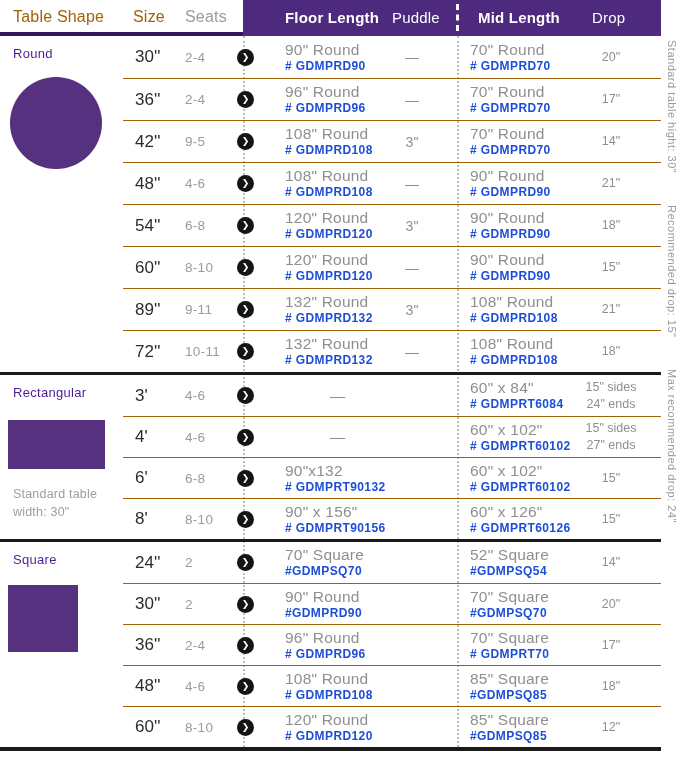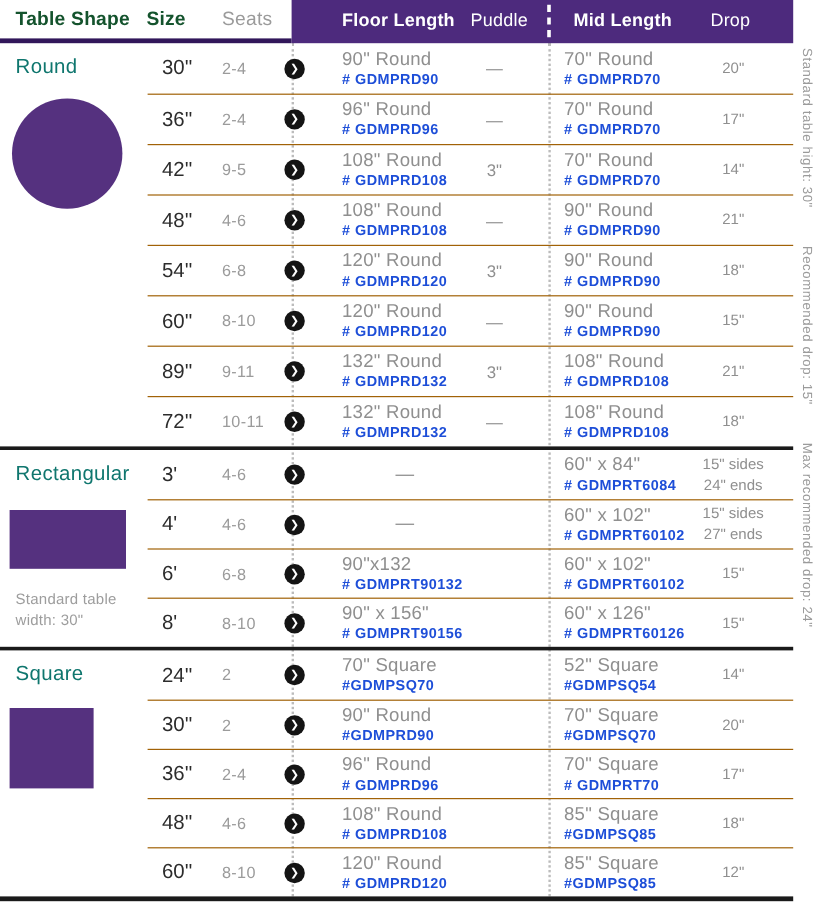--- a/index.html
+++ b/index.html
@@ -6,23 +6,23 @@
     --header-purple:#4d2a7d;
     --shape-purple:#55317f;
   }
   *{box-sizing:border-box;margin:0;padding:0;}
   html,body{background:#fff;}
   body{font-family:"Liberation Sans","DejaVu Sans",sans-serif;}
   .canvas{position:relative;width:679px;height:759px;background:#fff;overflow:hidden;}
 
   
   .header{position:relative;height:36px;width:661px;z-index:2;}
-  .h-label{position:absolute;top:0;line-height:33px;font-size:16px;color:#14532d;font-weight:bold;letter-spacing:.2px;white-space:nowrap;}
+  .h-label{position:absolute;top:0;line-height:33px;font-size:16px;color:#a16207;font-weight:normal;letter-spacing:.2px;white-space:nowrap;}
   .h-tableshape{left:13px;}
-  .h-size{left:122px;}
+  .h-size{left:133px;}
   .h-seats{left:185px;font-weight:normal;color:#9b9b9b;}
   .h-underline{position:absolute;left:0;top:32px;width:243px;height:4px;background:#31175a;}
   .h-purple{position:absolute;left:243px;top:0;width:418px;height:36px;background:var(--header-purple);}
   .hp-label{position:absolute;top:0;line-height:36px;color:#fff;font-size:15px;white-space:nowrap;letter-spacing:.2px;}
   .hp-floor{left:42px;font-weight:bold;}
   .hp-puddle{left:149px;}
   .hp-mid{left:235px;font-weight:bold;}
   .hp-drop{left:349px;}
   .h-dash{position:absolute;left:213px;top:4px;height:27px;border-left:3px dashed #fff;}
 
@@ -31,21 +31,21 @@
   .vdot-1{left:243px;}
   .vdot-2{left:457px;}
 
   
   .section{position:relative;display:flex;width:661px;border-top:3px solid #1a1a1a;z-index:1;}
   .section.first{border-top:none;}
   .shape-col{width:123px;flex:none;}
   .rows{width:538px;flex:none;}
   .bottom-line{width:661px;height:4px;background:#1a1a1a;position:relative;z-index:1;}
 
-  .section-label{font-size:17px;color:#0f766e;margin:10px 0 0 13px;letter-spacing:.3px;}
+  .section-label{font-size:13px;color:#4c1d95;margin:10px 0 0 13px;letter-spacing:.3px;}
   .shape-circle{width:92px;height:92px;border-radius:50%;background:var(--shape-purple);margin:16px 0 0 10px;}
   .shape-rect{width:97px;height:49px;background:var(--shape-purple);margin:20px 0 0 8px;}
   .shape-square{width:70px;height:67px;background:var(--shape-purple);margin:18px 0 0 8px;}
   .shape-caption{font-size:12.5px;color:#9d9d9d;margin:16px 0 0 13px;line-height:1.45;width:100px;letter-spacing:.2px;}
 
   
   .row{display:grid;grid-template-columns:62px 47px 26px 132px 68px 117px 86px;align-items:center;}
   .sec-round .row{height:42px;}
   .sec-rect .row{height:41px;}
   .sec-square .row{height:41px;}

